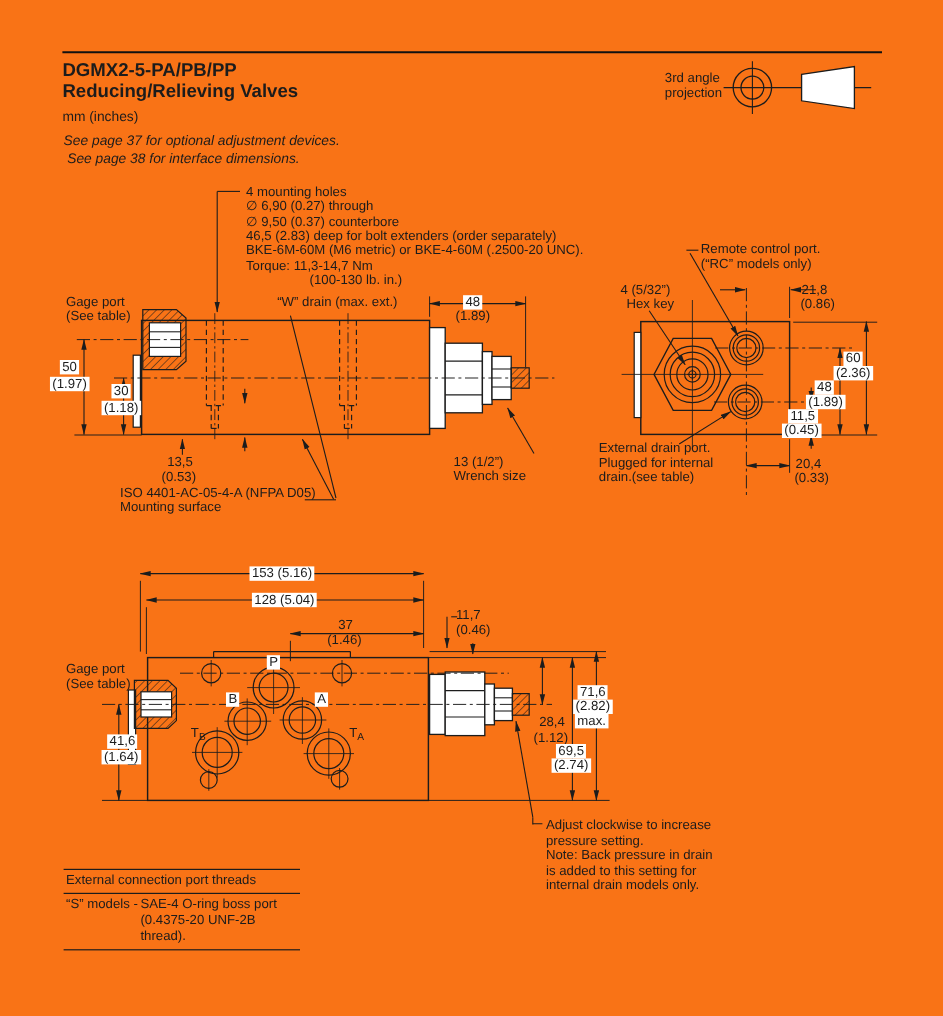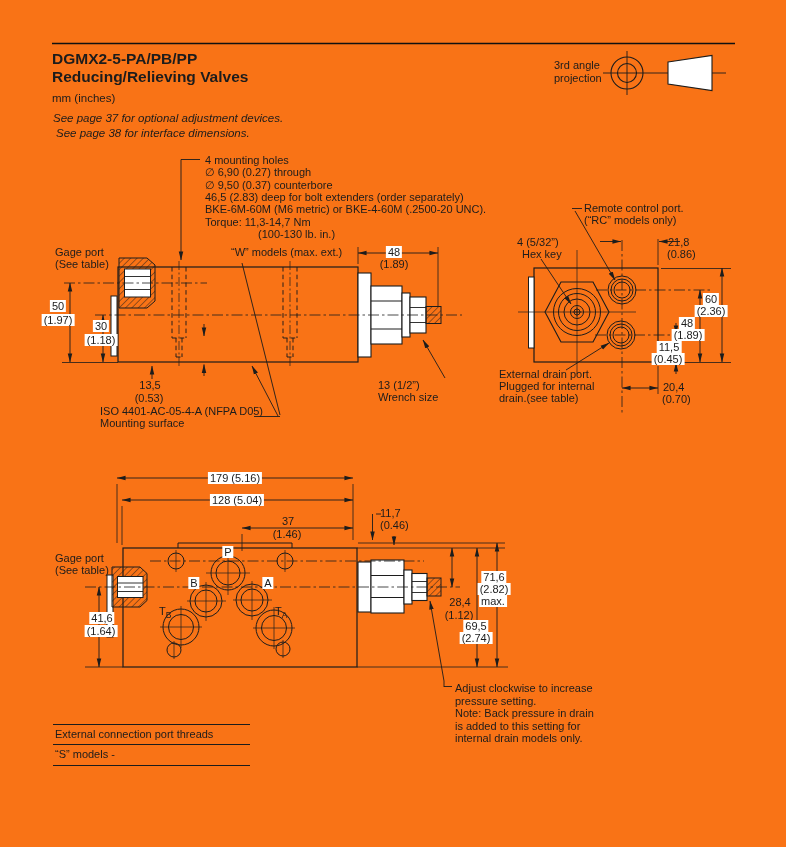--- a/index.html
+++ b/index.html
@@ -275,21 +275,21 @@
     <div class="lbl" style="left:205px;top:166.3px">∅ 6,90 (0.27) through</div>
     <div class="lbl" style="left:205px;top:178.6px">∅ 9,50 (0.37) counterbore</div>
     <div class="lbl" style="left:205px;top:190.9px">46,5 (2.83) deep for bolt extenders (order separately)</div>
     <div class="lbl" style="left:205px;top:203.2px">BKE-6M-60M (M6 metric) or BKE-4-60M (.2500-20 UNC).</div>
     <div class="lbl" style="left:205px;top:215.5px">Torque: 11,3-14,7 Nm</div>
     <div class="lbl" style="left:258px;top:227.8px">(100-130 lb. in.)</div>
   </div>
 
   <div class="lbl" style="left:55px;top:246px">Gage port</div>
   <div class="lbl" style="left:55px;top:258px">(See table)</div>
-  <div class="lbl" style="left:231px;top:246px">“W” models (max. ext.)</div>
+  <div class="lbl" style="left:231px;top:246px">“W” drain (max. ext.)</div>
   <div class="lbl ctr wbg" style="left:394px;top:246px">48</div>
   <div class="lbl ctr" style="left:394px;top:258px">(1.89)</div>
   <div class="lbl ctr wbg" style="left:58px;top:300px">50</div>
   <div class="lbl ctr wbg" style="left:58px;top:314px">(1.97)</div>
   <div class="lbl ctr wbg" style="left:101px;top:320px">30</div>
   <div class="lbl ctr wbg" style="left:101px;top:334px">(1.18)</div>
   <div class="lbl ctr" style="left:150px;top:379px">13,5</div>
   <div class="lbl ctr" style="left:149px;top:392px">(0.53)</div>
   <div class="lbl" style="left:378px;top:379px">13 (1/2”)</div>
   <div class="lbl" style="left:378px;top:391px">Wrench size</div>
@@ -302,40 +302,40 @@
   <div class="lbl" style="left:522px;top:248px">Hex key</div>
   <div class="lbl" style="left:668px;top:236px">21,8</div>
   <div class="lbl" style="left:667px;top:248px">(0.86)</div>
   <div class="lbl ctr wbg" style="left:711px;top:293px">60</div>
   <div class="lbl ctr wbg" style="left:711px;top:305px">(2.36)</div>
   <div class="lbl ctr wbg" style="left:687px;top:317px">48</div>
   <div class="lbl ctr wbg" style="left:688px;top:329px">(1.89)</div>
   <div class="lbl ctr wbg" style="left:669px;top:341px">11,5</div>
   <div class="lbl ctr wbg" style="left:668px;top:353px">(0.45)</div>
   <div class="lbl" style="left:663px;top:381px">20,4</div>
-  <div class="lbl" style="left:662px;top:393px">(0.70)</div>
+  <div class="lbl" style="left:662px;top:393px">(0.33)</div>
   <div class="lbl" style="left:499px;top:368px">External drain port.</div>
   <div class="lbl" style="left:499px;top:380px">Plugged for internal</div>
   <div class="lbl" style="left:499px;top:392px">drain.(see table)</div>
 
-  <div class="lbl ctr wbg" style="left:235px;top:472px">179 (5.16)</div>
+  <div class="lbl ctr wbg" style="left:235px;top:472px">153 (5.16)</div>
   <div class="lbl ctr wbg" style="left:237px;top:494px">128 (5.04)</div>
   <div class="lbl ctr" style="left:288px;top:515px">37</div>
   <div class="lbl ctr" style="left:287px;top:528px">(1.46)</div>
   <div class="lbl" style="left:380px;top:507px">11,7</div>
   <div class="lbl" style="left:380px;top:519px">(0.46)</div>
   <div class="lbl" style="left:55px;top:552px">Gage port</div>
   <div class="lbl" style="left:55px;top:564px">(See table)</div>
   <div class="lbl ctr wbg" style="left:102px;top:612px">41,6</div>
   <div class="lbl ctr wbg" style="left:101px;top:625px">(1.64)</div>
   <div class="lbl ctr wbg" style="left:228px;top:546px">P</div>
   <div class="lbl ctr wbg" style="left:194px;top:577px">B</div>
   <div class="lbl ctr wbg" style="left:268px;top:577px">A</div>
   <div class="lbl" style="left:159px;top:605px"><span>T</span><span class="sub">B</span></div>
-  <div class="lbl" style="left:275px;top:605px"><span>T</span><span class="sub">A</span></div>
+  <div class="lbl" style="left:291px;top:605px"><span>T</span><span class="sub">A</span></div>
   <div class="lbl ctr" style="left:460px;top:596px">28,4</div>
   <div class="lbl ctr" style="left:459px;top:609px">(1.12)</div>
   <div class="lbl ctr wbg" style="left:494px;top:571px">71,6</div>
   <div class="lbl ctr wbg" style="left:494px;top:583px">(2.82)</div>
   <div class="lbl ctr wbg" style="left:493px;top:595px">max.</div>
   <div class="lbl ctr wbg" style="left:476px;top:620px">69,5</div>
   <div class="lbl ctr wbg" style="left:476px;top:632px">(2.74)</div>
 
   <div>
     <div class="lbl" style="left:455px;top:682px">Adjust clockwise to increase</div>
@@ -343,16 +343,20 @@
     <div class="lbl" style="left:455px;top:707px">Note: Back pressure in drain</div>
     <div class="lbl" style="left:455px;top:719.5px">is added to this setting for</div>
     <div class="lbl" style="left:455px;top:732px">internal drain models only.</div>
   </div>
 </div>
 
 <div class="tbl">
   <div class="tbl-h">External connection port threads</div>
   <div class="tbl-row">
     <span class="tbl-model">“S” models -</span>
+    <span class="tbl-desc">
+      <div>SAE-4 O-ring boss port</div>
+      <div>(0.4375-20 UNF-2B thread).</div>
+    </span>
   </div>
 </div>
 
 </div>
 
 </body></html>

